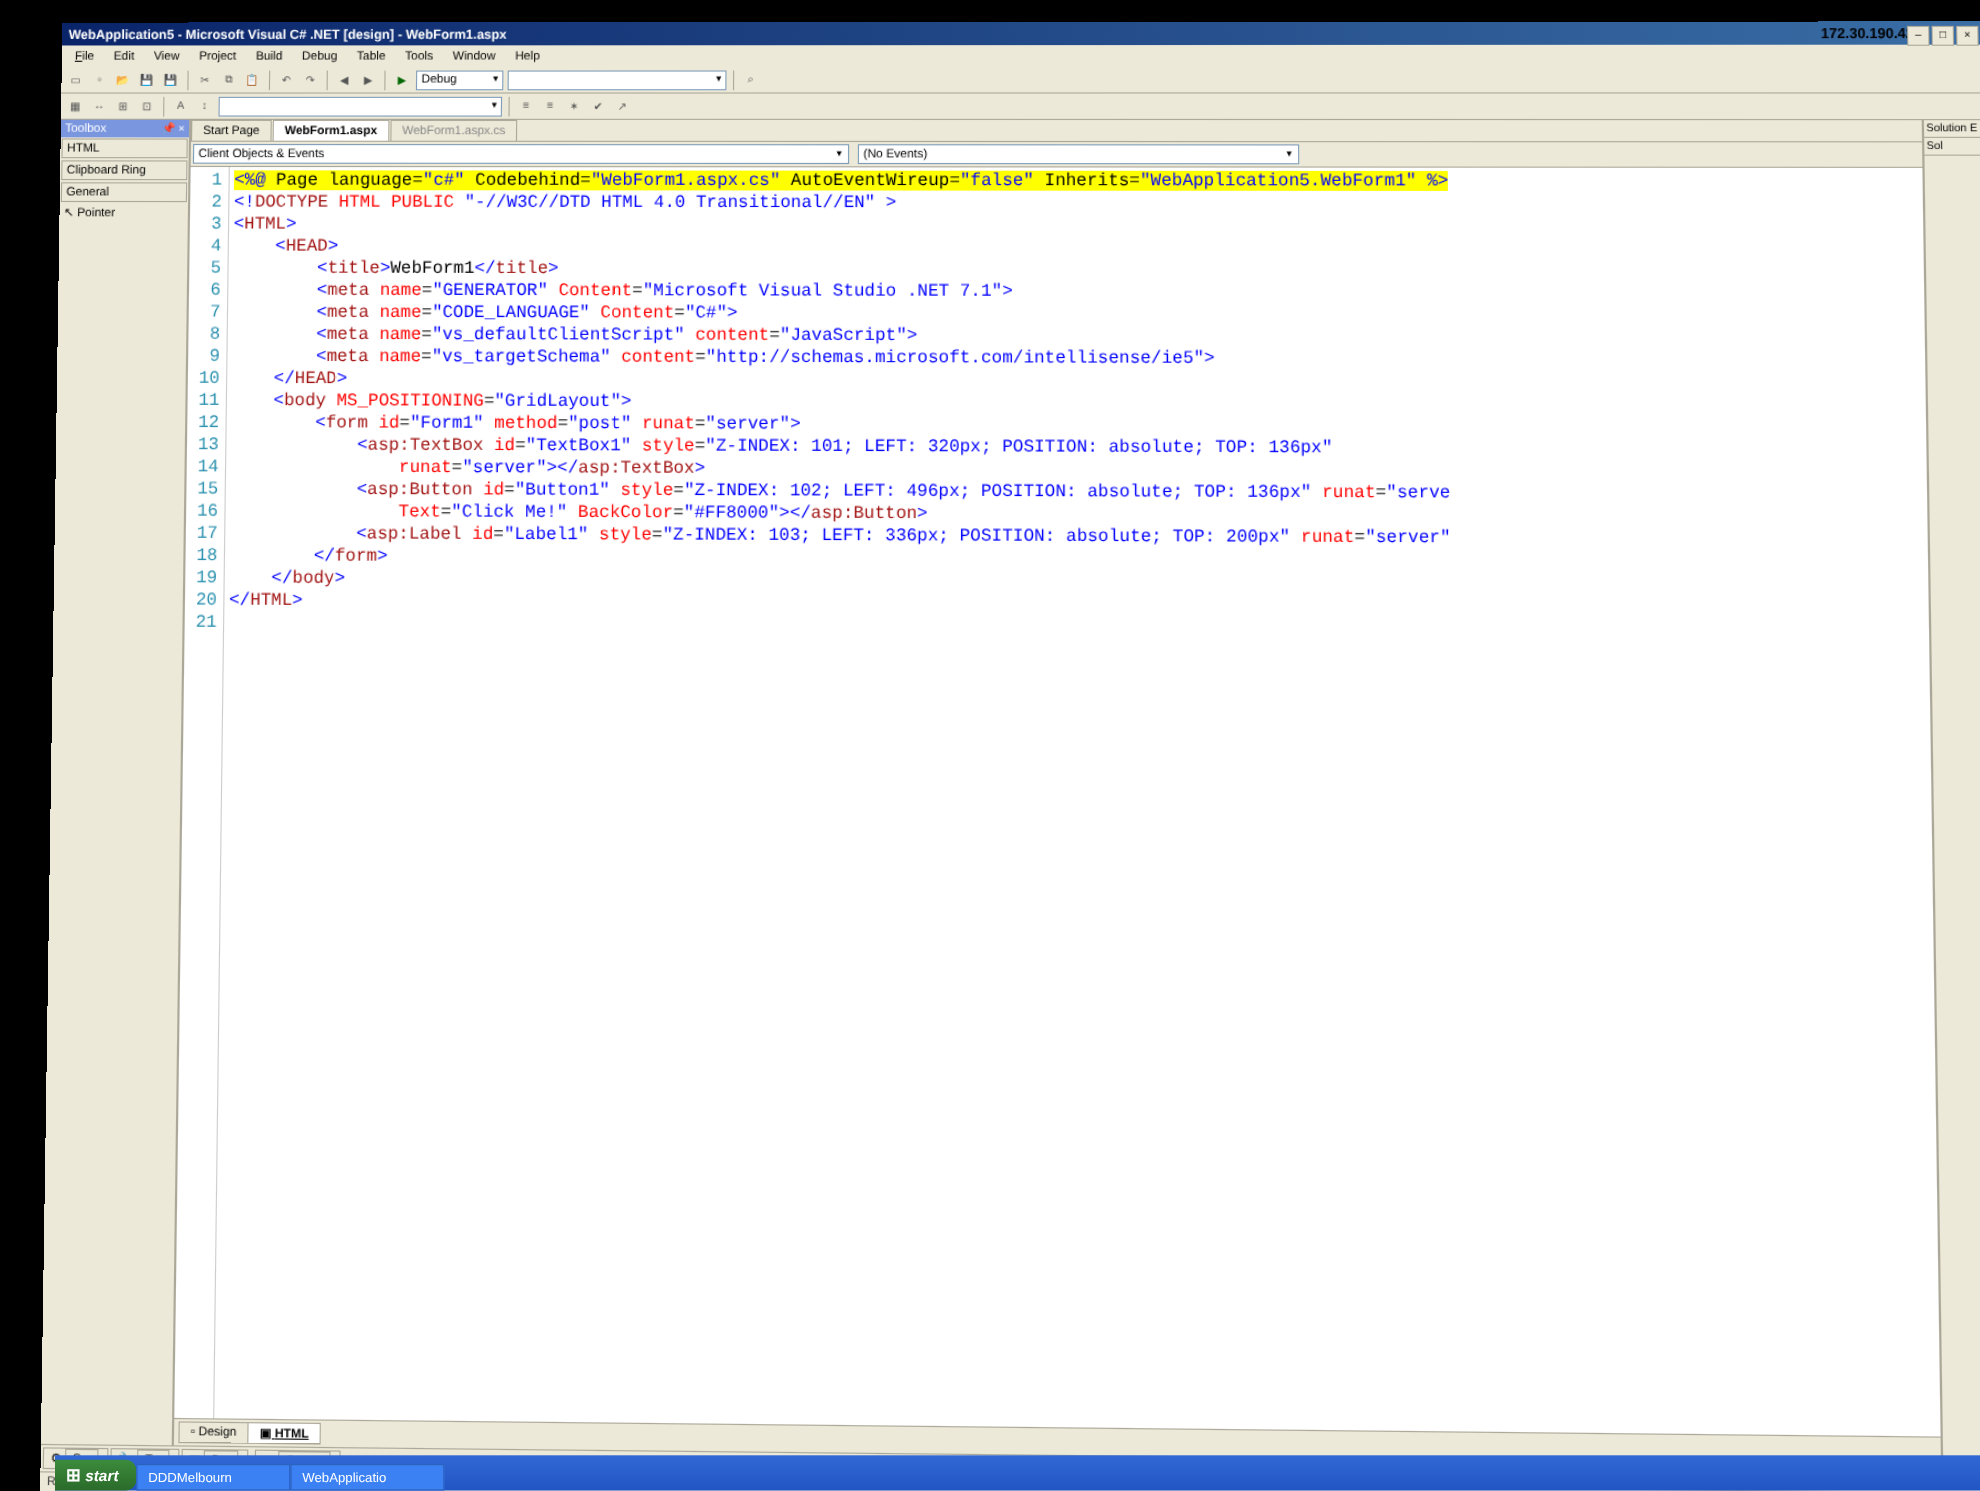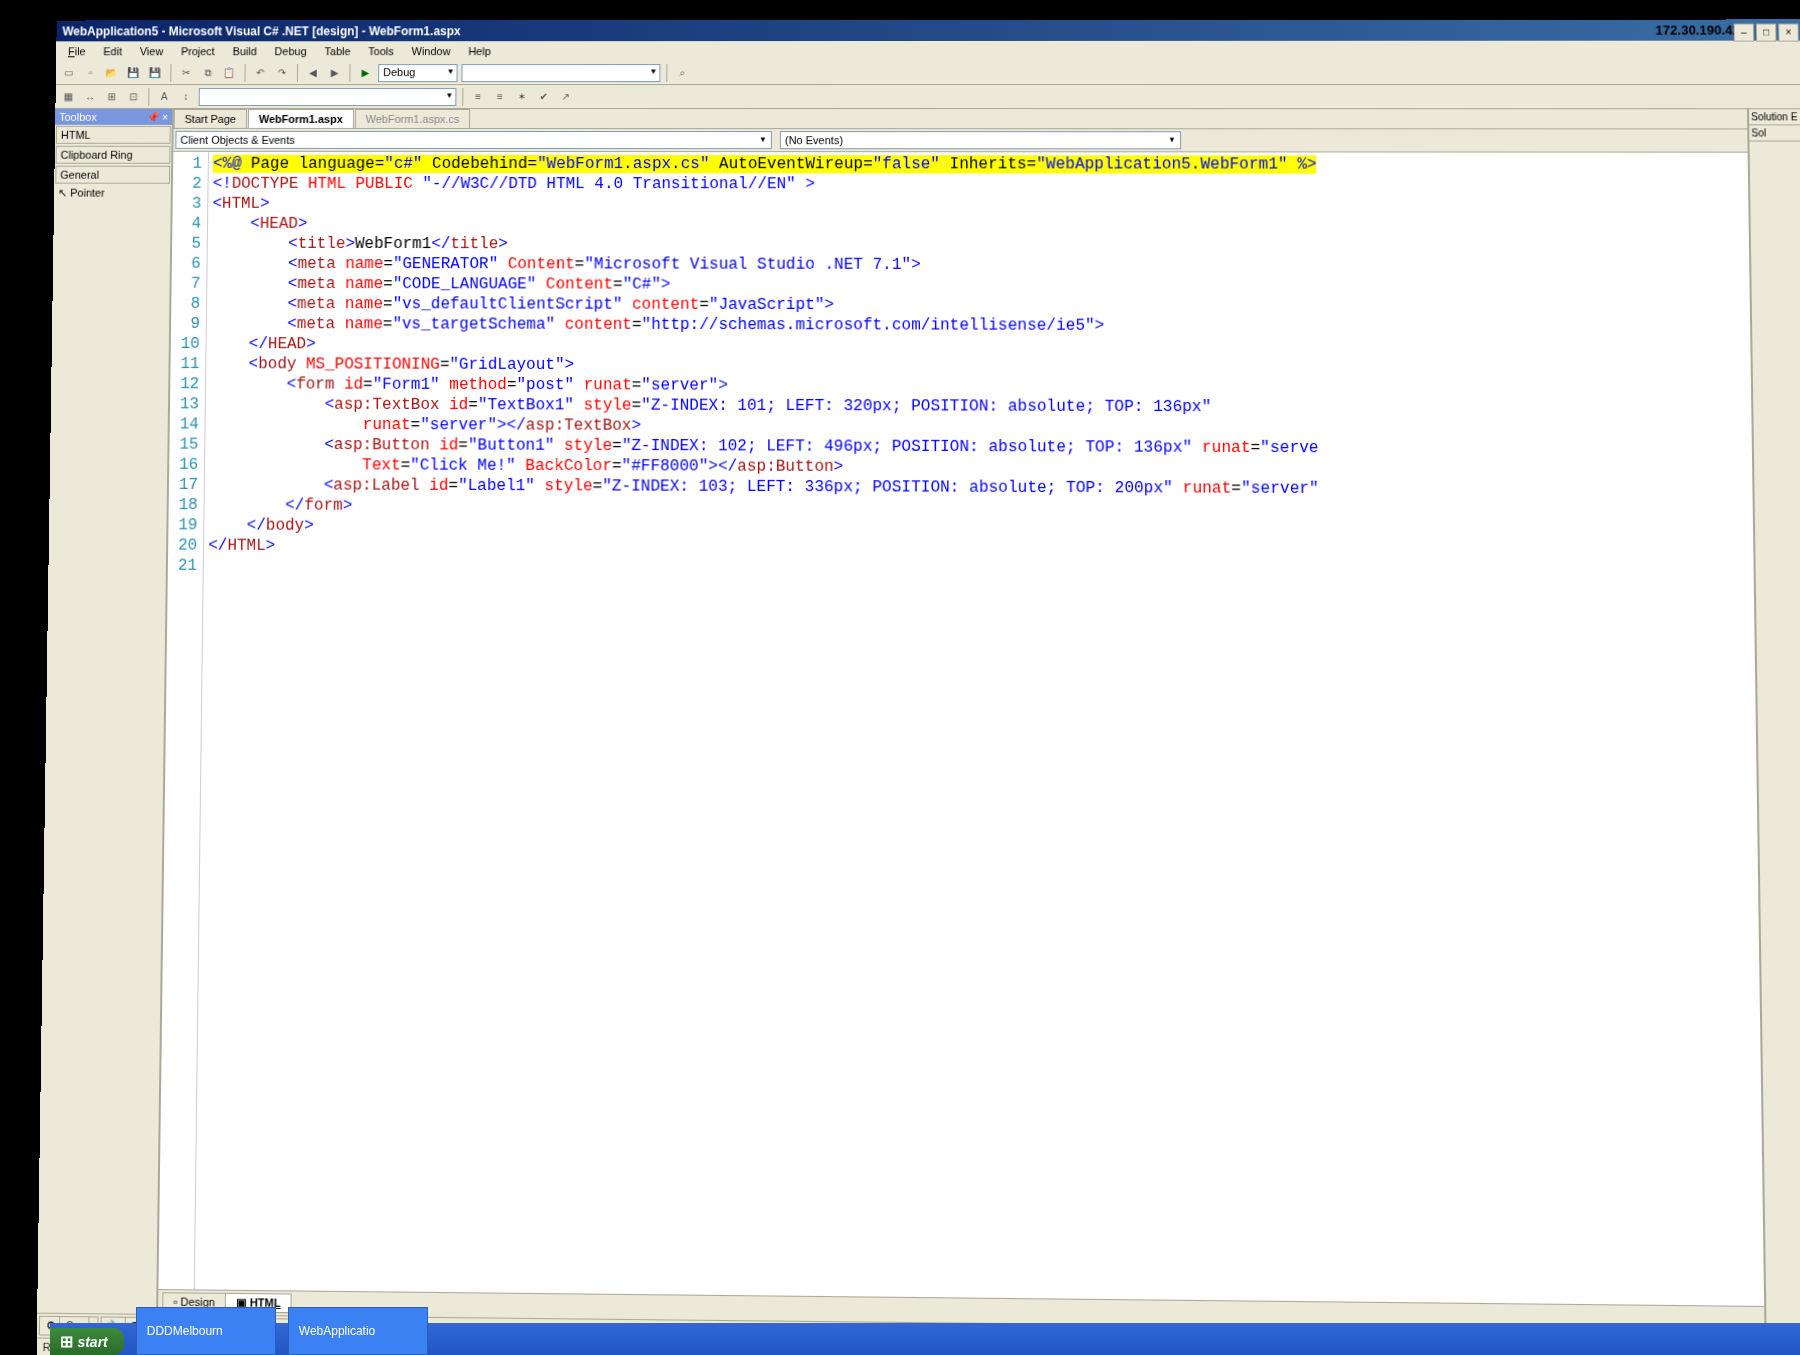--- a/index.html
+++ b/index.html
@@ -50,21 +50,21 @@
   .right-panel { width: 60px; background: #ece9d8; border-left: 2px solid #aca899; font-size: 10px; overflow: hidden; writing-mode: horizontal-tb; }
   .right-panel div { padding: 2px; border-bottom: 1px solid #aca899; }
 
   .bottom-tabs { background: #ece9d8; border-top: 1px solid #aca899; display: flex; padding: 2px; font-size: 11px; }
   .bottom-tabs span { padding: 2px 6px; border: 1px solid #aca899; margin-right: 2px; }
   .statusbar { background: #ece9d8; border-top: 1px solid #aca899; padding: 2px 6px; font-size: 11px; color: #333; }
 
   .taskbar { position: absolute; left: 50px; right: 0; bottom: 0; height: 32px; background: linear-gradient(to bottom, #3168d5, #2255c4); display: flex; align-items: flex-end; }
   .start-btn { background: linear-gradient(to bottom, #3c8b3c, #2a6b2a); color: #fff; font-weight: bold; font-style: italic; padding: 4px 16px 4px 10px; border-radius: 0 10px 10px 0; font-size: 14px; display: flex; align-items: center; gap: 4px; }
   .start-btn::before { content: "⊞"; font-style: normal; font-size: 16px; }
-  .task-btn { background: #3c81f3; color: #fff; padding: 16px 10px; margin-left: 12px; font-size: 12px; border: 1px solid #2a5fb8; min-width: 140px; }
+  .task-btn { background: #3c81f3; color: #fff; padding: 4px 10px; margin-left: 0; font-size: 12px; border: 1px solid #2a5fb8; min-width: 140px; }
 </style>
 </head>
 <body>
 
 <div class="desktop">
 
   <div class="titlebar">
     <span>WebApplication5 - Microsoft Visual C# .NET [design] - WebForm1.aspx</span>
     <span class="remote-ip">172.30.190.42</span>
   </div>

